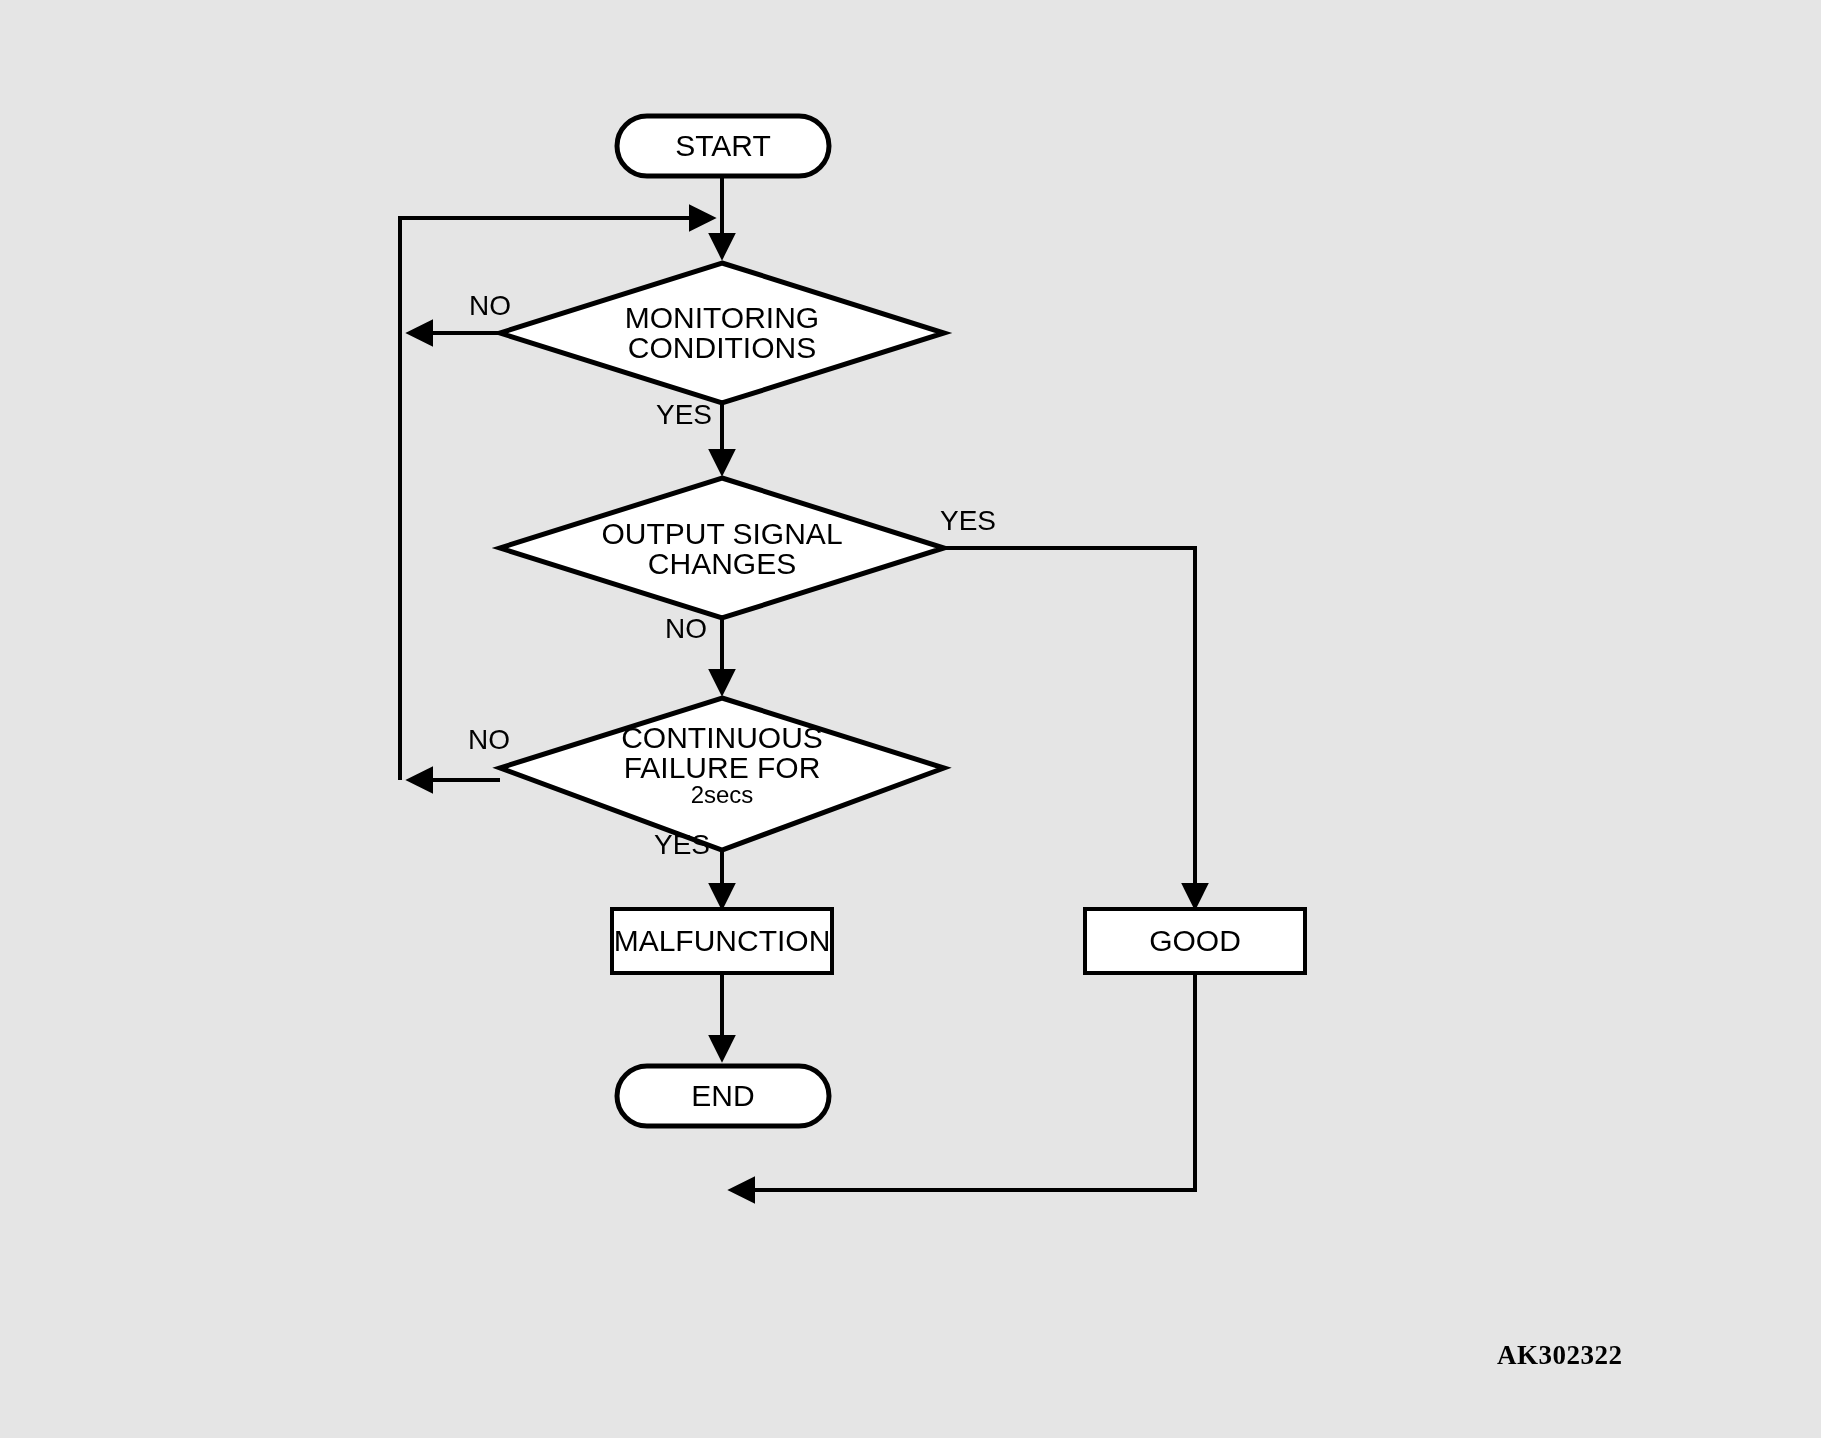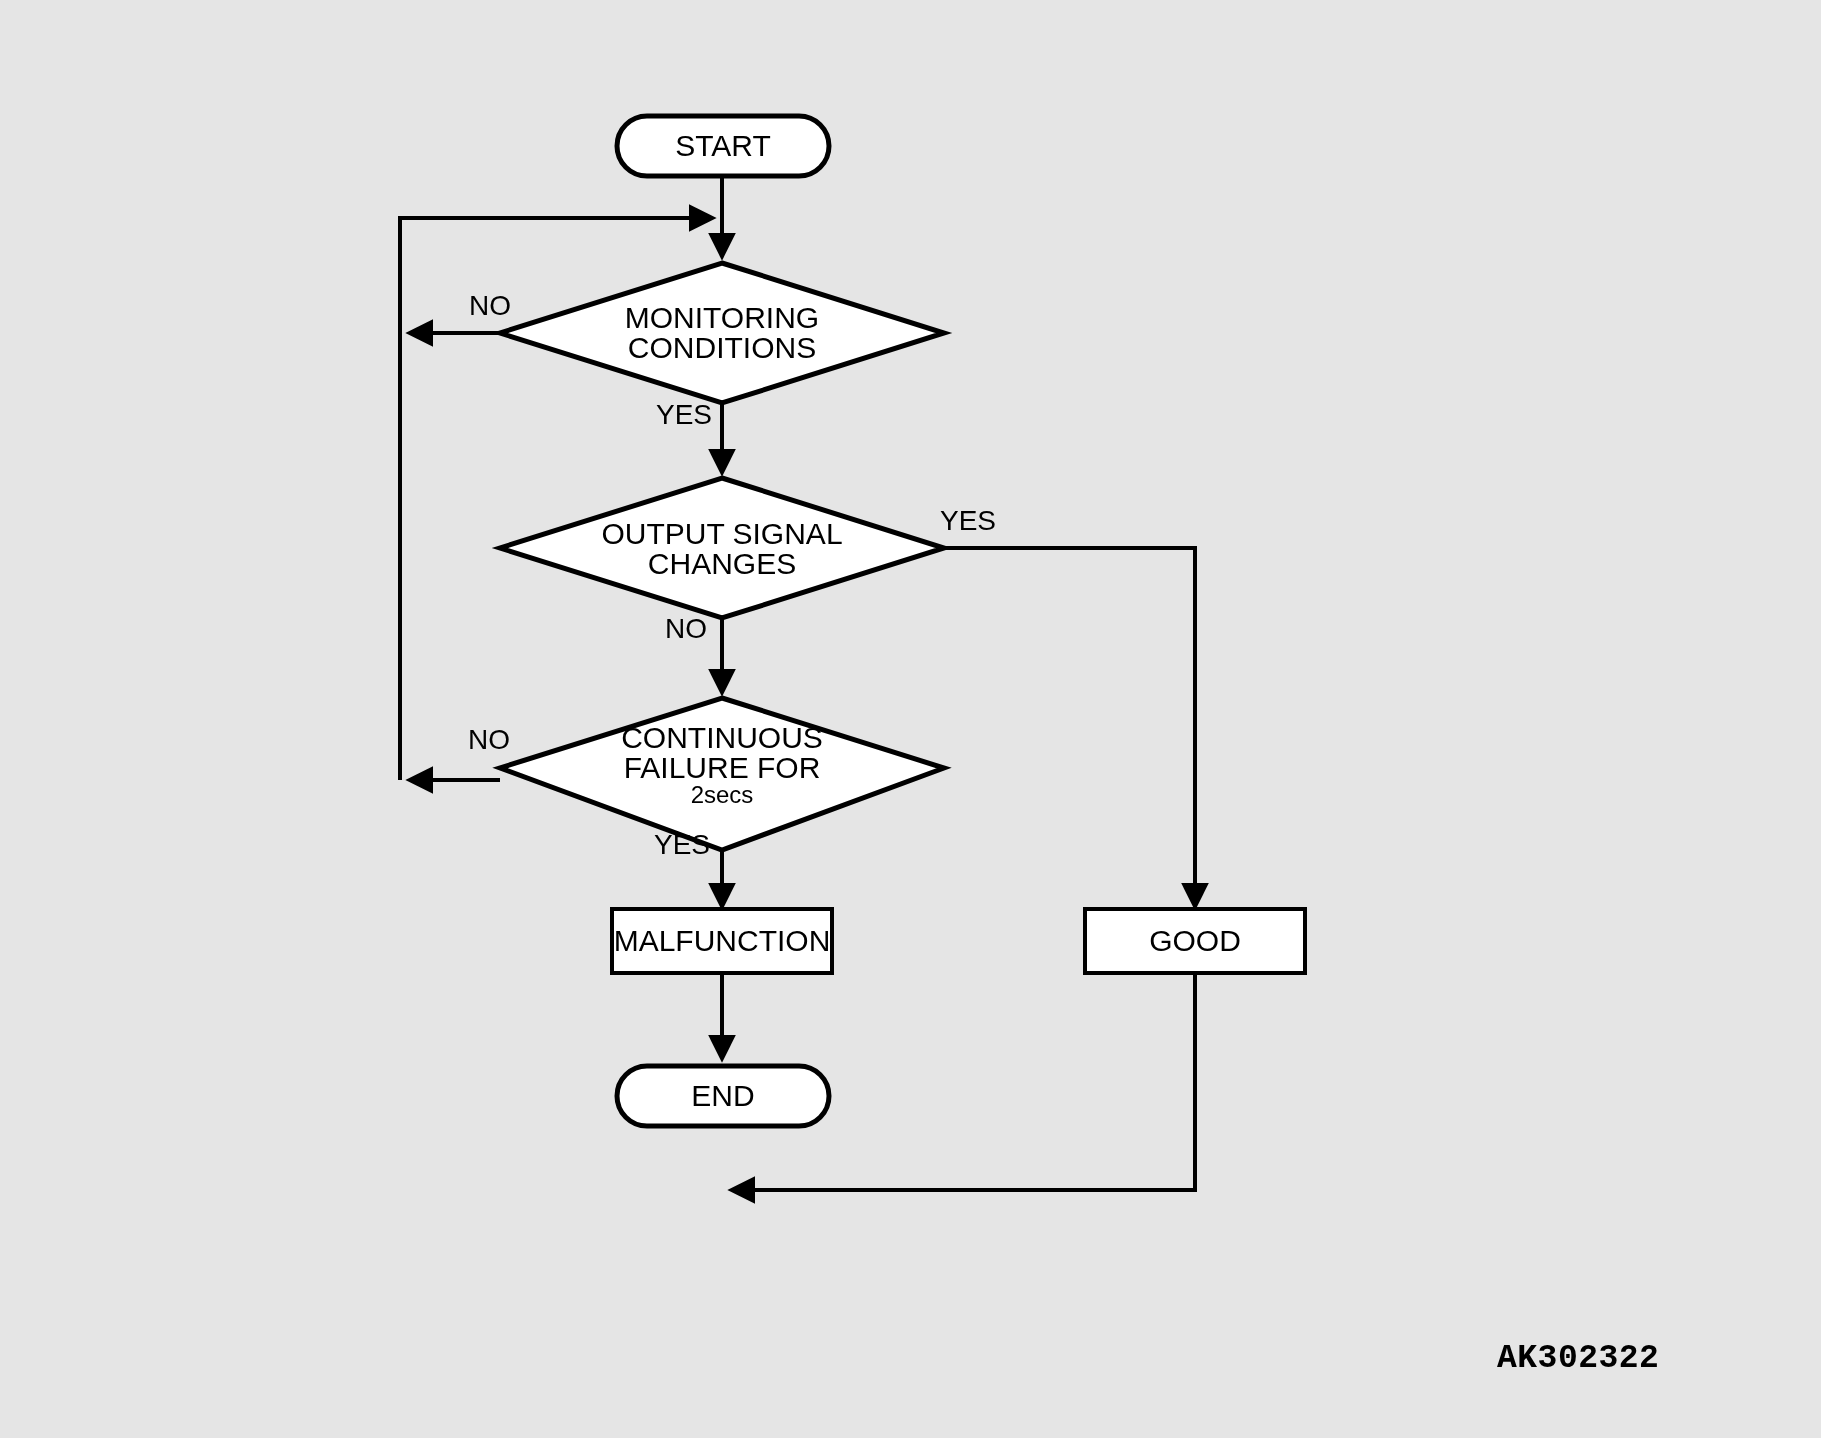--- a/index.html
+++ b/index.html
@@ -43,22 +43,22 @@
     stroke: #000000;
     stroke-width: 5;
   }
   .conn {
     stroke: #000000;
     stroke-width: 4;
     fill: none;
   }
   .watermark {
     position: absolute;
-    font-family: Liberation Mono, monospace;
-    font-size: 33px;
+    font-family: Liberation Serif, serif;
+    font-size: 27px;
     font-weight: bold;
     color: #000000;
     letter-spacing: 0.5px;
   }
 </style>
 </head>
 <body>
 
 <div id="page">
 

